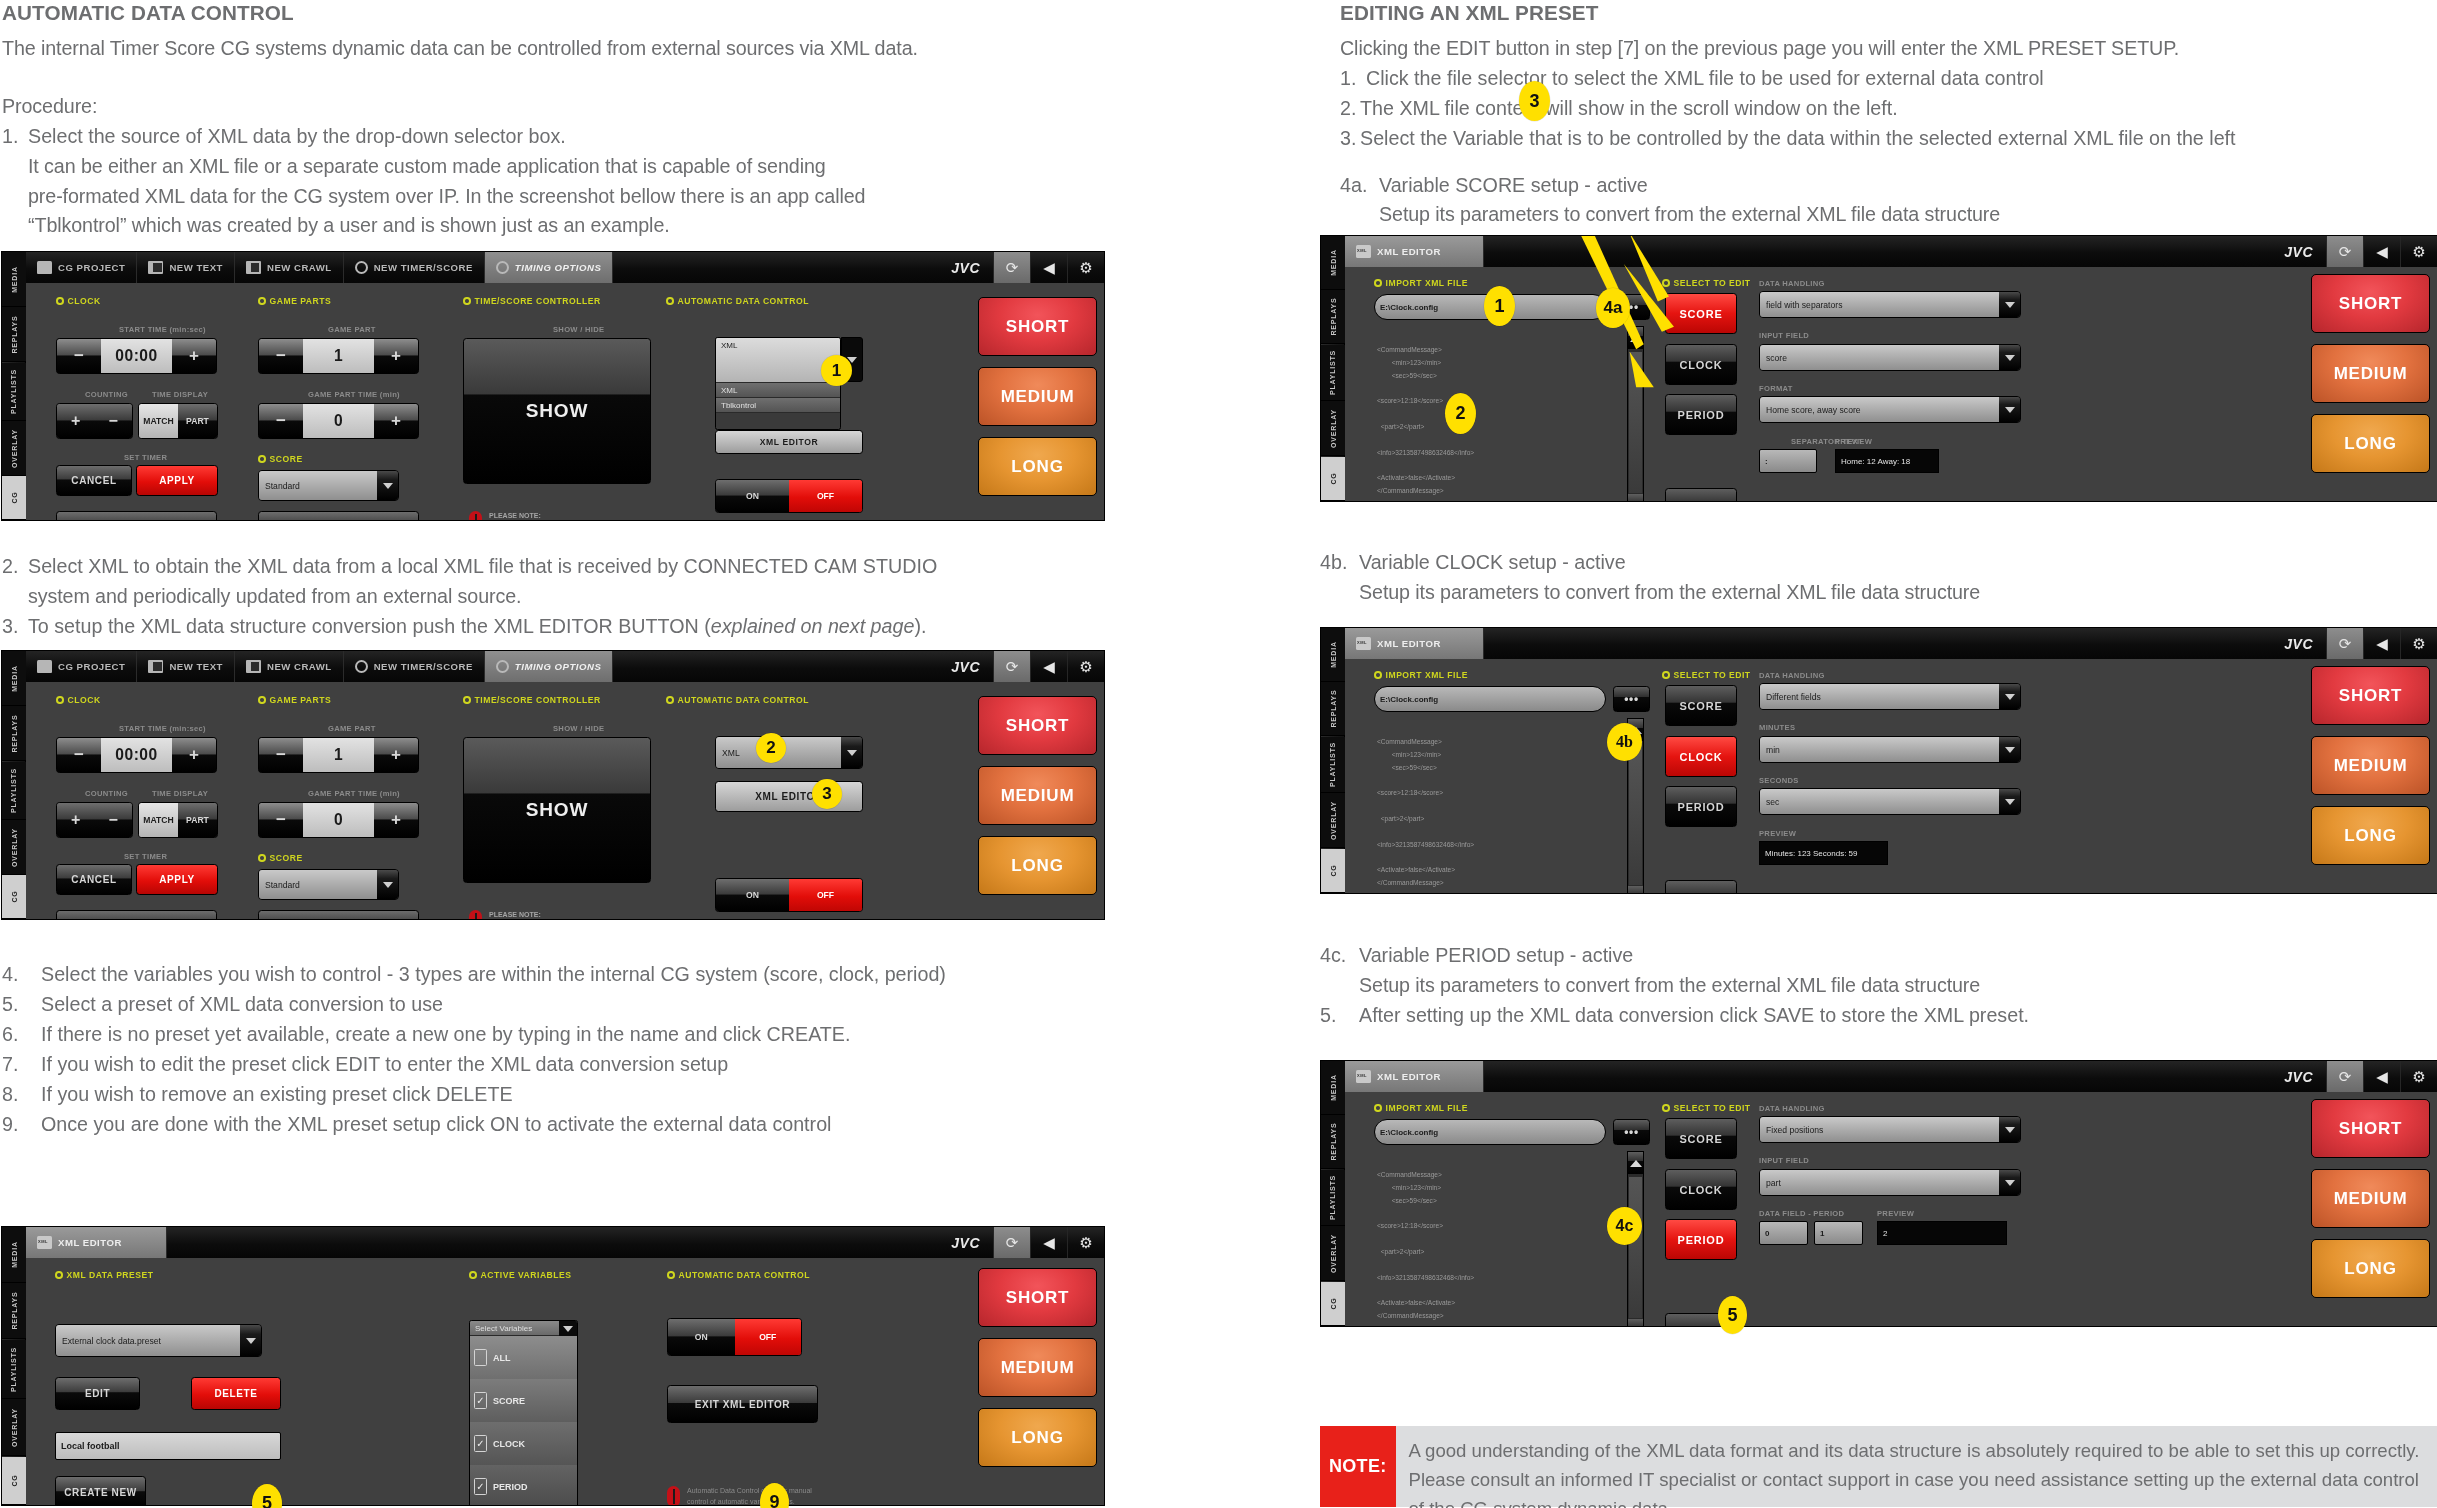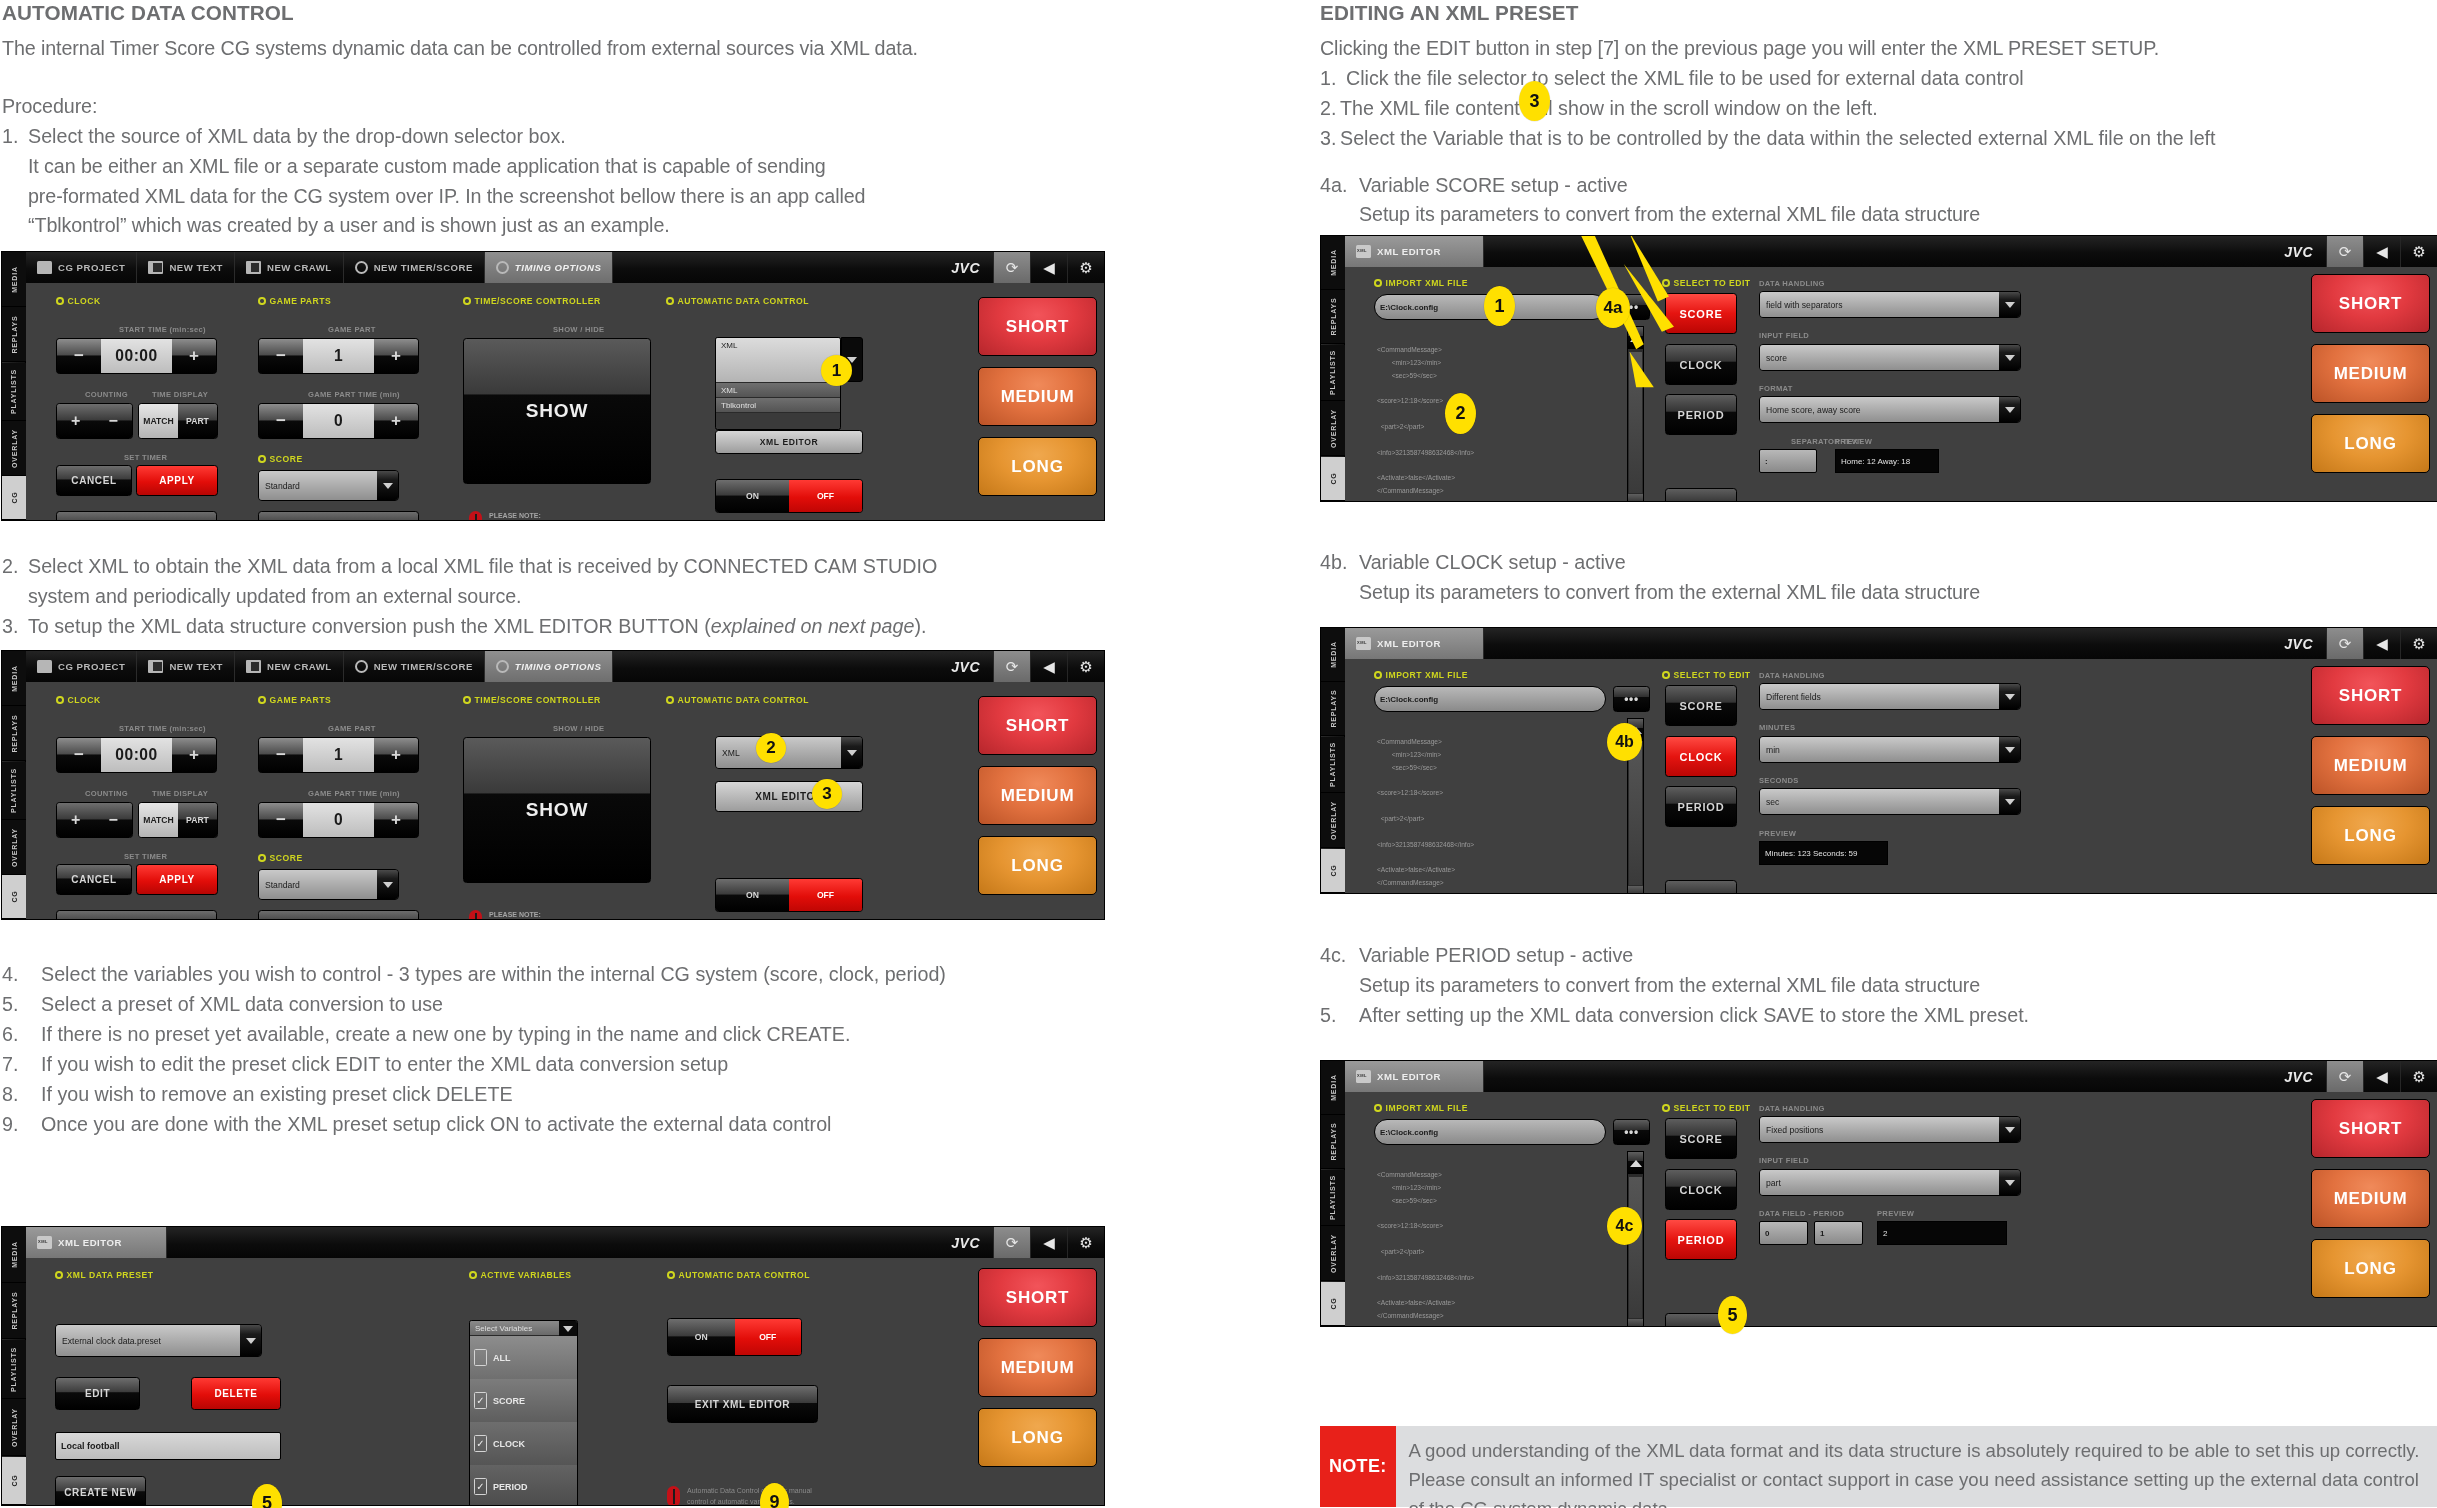--- a/index.html
+++ b/index.html
@@ -762,21 +762,21 @@
       </div>
     </div>
   </div>
   <div class="badge" style="left:252px;top:1484px;width:30px;height:39px;font-size:18px;border-radius:50%;">5</div>
 
   <div class="badge" style="left:760px;top:1483px;width:29px;height:39px;font-size:18px;">9</div>
 
 </div>
 
 <div class="col col-right">
-  <div style="padding: 2px 0 0 0;">
+  <div style="padding: 2px 0 0 0; margin-left: 20px;">
     <div class="h1">EDITING AN XML PRESET</div>
     <div class="spacer-sm"></div>
     <div class="p">Clicking the EDIT button in step [7] on the previous page you will enter the XML PRESET SETUP.</div>
     <div class="listrow">
         <div class="num">1.</div>
         <div class="txt">Click the file selector to select the XML file to be used for external data control</div>
       </div>
     <div class="listrow">
         <div class="num" style="min-width:20px">2.</div>
         <div class="txt">The XML file content will show in the scroll window on the left.</div>
@@ -1016,21 +1016,21 @@
       <div class="smalllbl" style="left:414px;top:170px;">PREVIEW</div>
       <div class="preview" style="left:414px;top:182px;width:129px;height:24px;">Minutes: 123 Seconds: 59</div>
 
       <div class="sidebtns" style="top:7px;">
         <div class="sidebtn short">SHORT</div>
         <div class="sidebtn medium">MEDIUM</div>
         <div class="sidebtn long">LONG</div>
       </div>
     </div>
   </div>
-  <div class="badge" style="left:287px;top:723px;width:35px;height:38px;font-size:16px;">4b</div>
+  <div class="badge" style="left:287px;top:723px;width:35px;height:38px;font-size:16px;font-family:Liberation Serif, serif;">4b</div>
 
   <div style="position:absolute; left:0; top:941px; width:1118px;">
     <div class="listrow">
         <div class="num wide">4c.</div>
         <div class="txt">Variable PERIOD setup - active</div>
       </div>
     <div class="p indent-w">Setup its parameters to convert from the external XML file data structure</div>
     <div class="listrow">
         <div class="num wide">5.</div>
         <div class="txt">After setting up the XML data conversion click SAVE to store the XML preset.</div>

